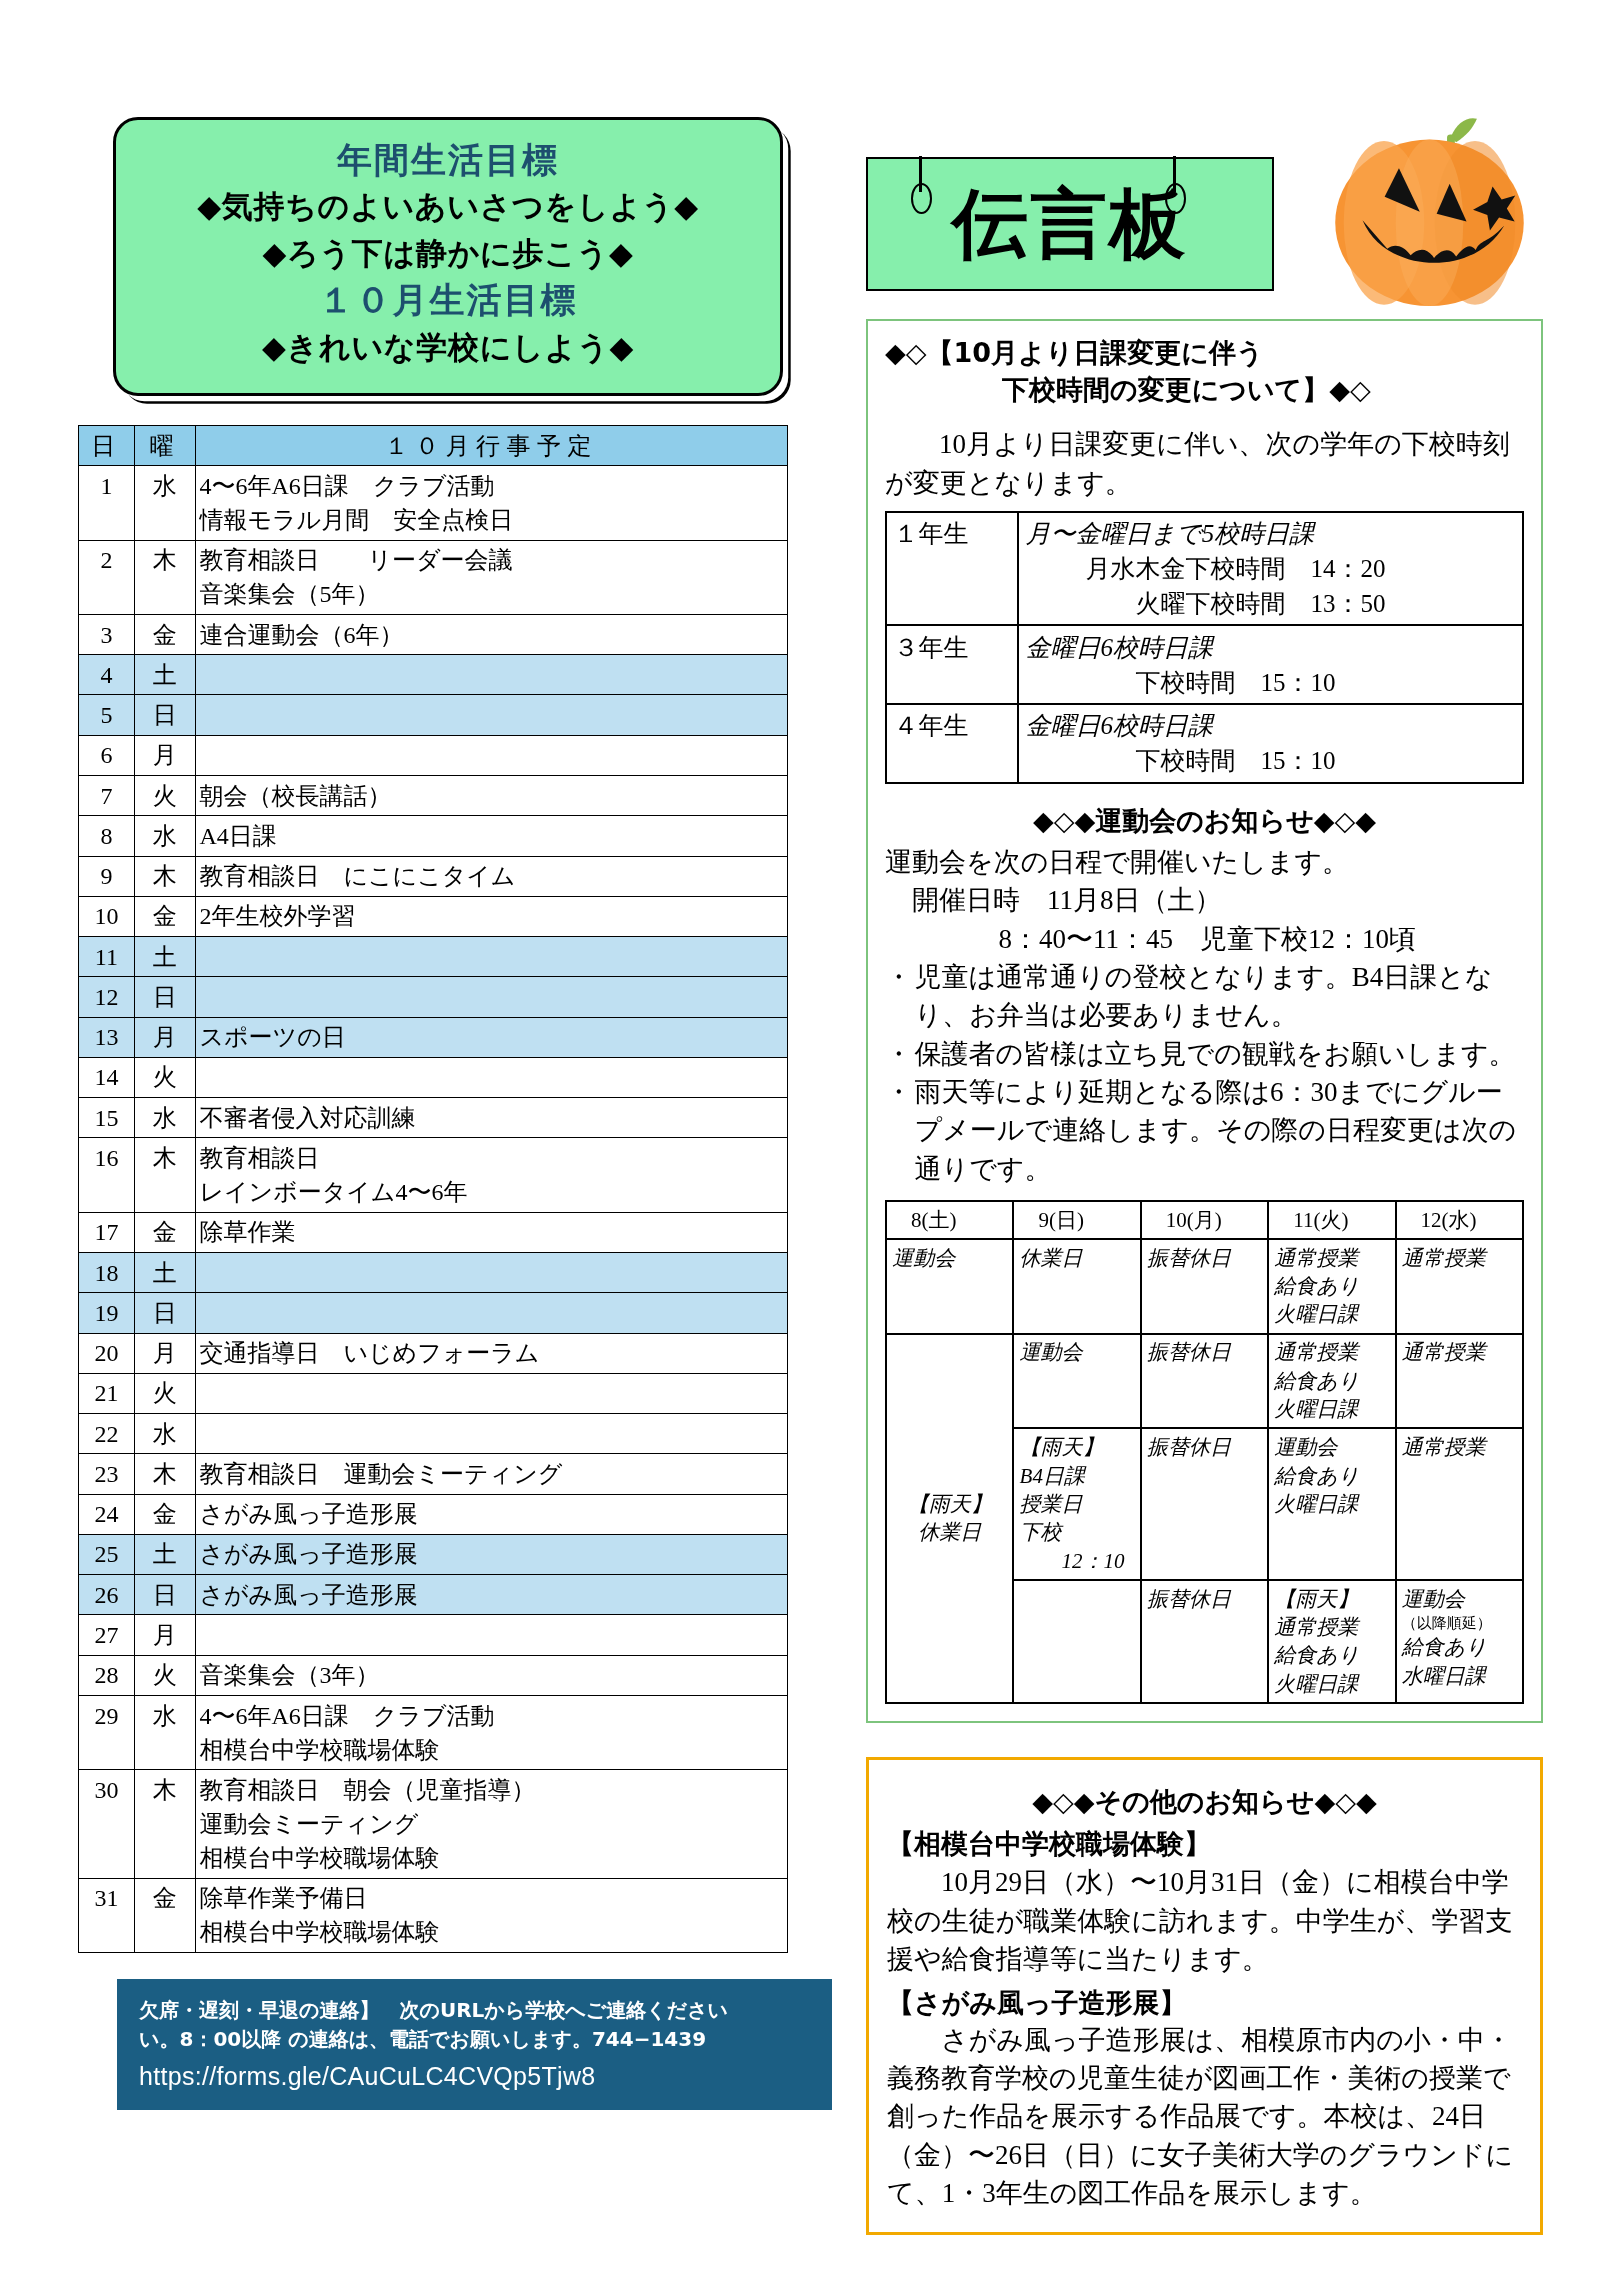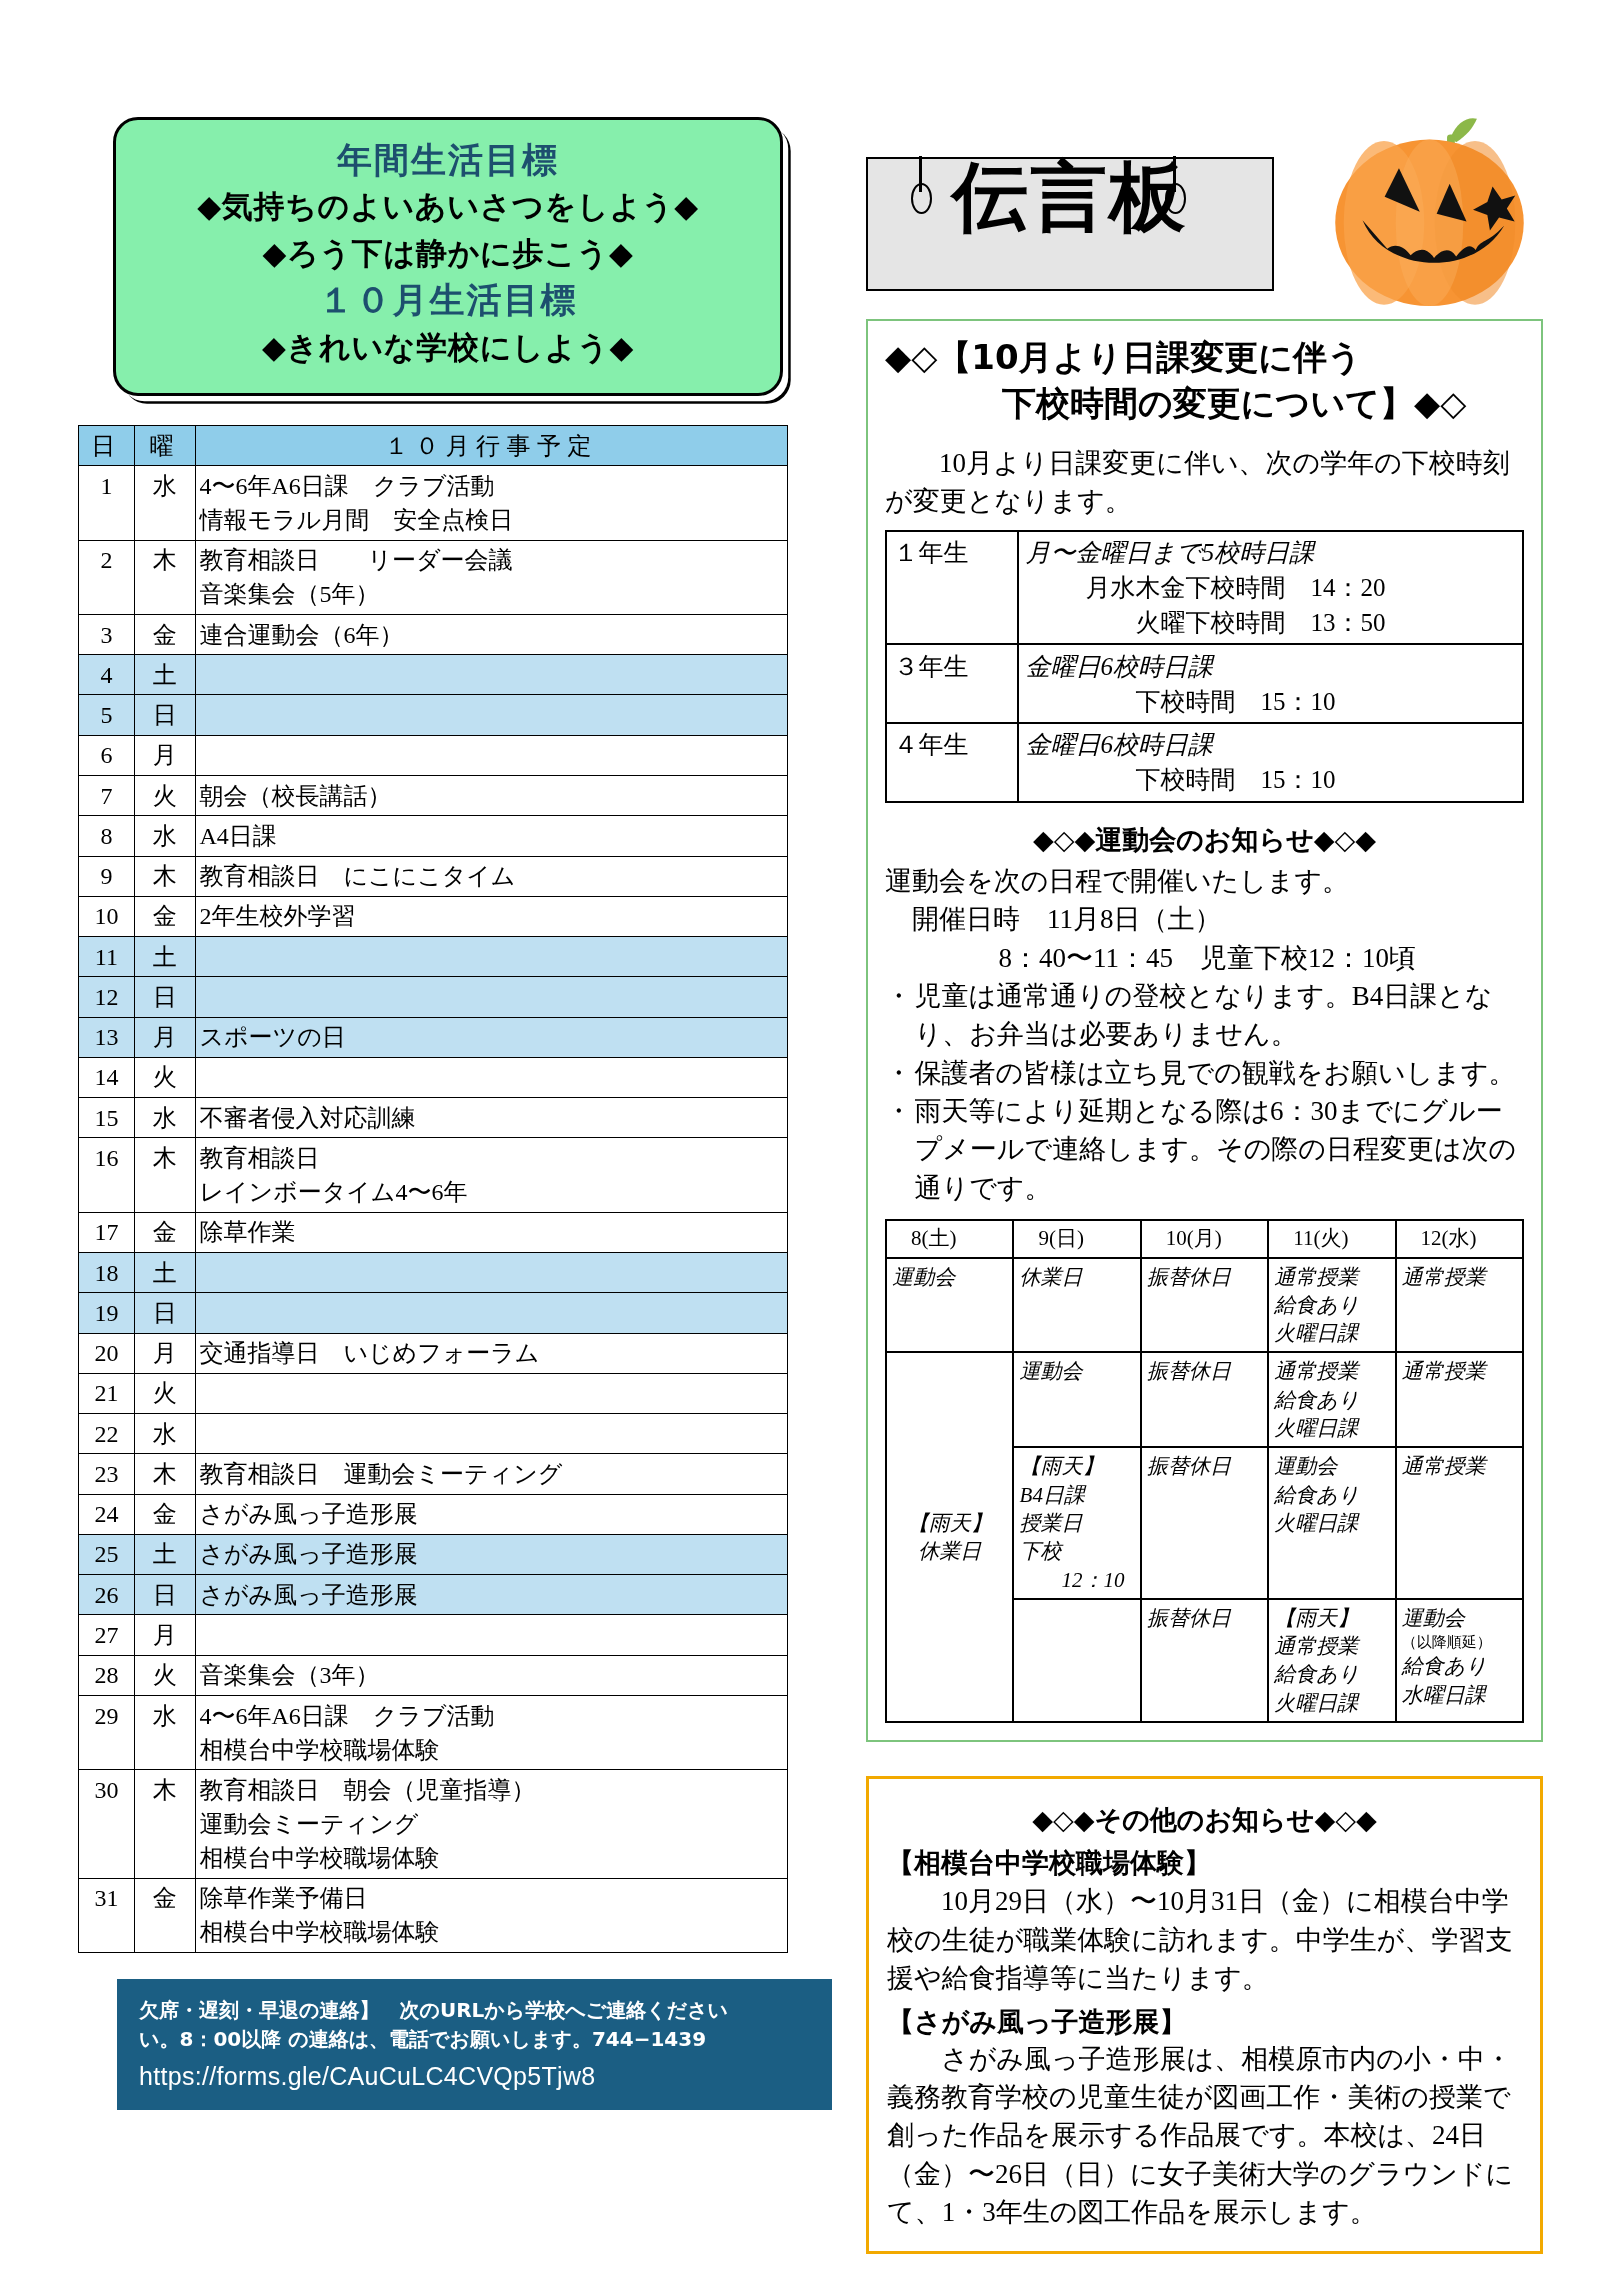--- a/index.html
+++ b/index.html
@@ -37,35 +37,35 @@
   .contact-txt{font-size:20px;font-weight:bold;line-height:1.45;
       font-family:"DejaVu Sans","Liberation Sans",sans-serif;}
   .contact-url{font-size:25px;margin-top:7.8px;letter-spacing:0.3px;
       font-family:"Liberation Sans",sans-serif;}
 
   
   .right-col{position:absolute;left:866px;top:124px;width:677px;}
 
   .banner-row{position:relative;height:195px;}
   .signboard{position:absolute;left:0;top:33px;width:404px;height:130px;
-      border:2.6px solid #000;background:#e5e5e5;display:flex;align-items:flex-start;
+      border:2.6px solid #000;background:#86efac;display:flex;align-items:center;
       justify-content:center;}
   .signboard span{font-size:76px;font-weight:bold;letter-spacing:2.6px;
       font-family:"DejaVu Sans","Liberation Sans",sans-serif;line-height:1;}
   .hook{position:absolute;width:2.6px;height:36px;background:#000;top:-2.6px;}
   .hook::after{content:"";position:absolute;left:-8.5px;top:27px;width:17px;
       height:27px;border:2.6px solid #000;border-radius:50%;}
   .hook.h1{left:51px;}
   .hook.h2{left:305px;}
   .pumpkin{position:absolute;right:6.5px;top:-13px;width:215px;height:195px;}
 
   .green-box{border:2.6px solid #7dc47d;padding:14.3px 17px 17px;}
   .orange-box{border:3.3px solid #f2a900;padding:17px 18px 19.5px;margin-top:34px;}
 
-  .hdr{font-size:34px;font-weight:bold;line-height:1.35;
+  .hdr{font-size:27px;font-weight:bold;line-height:1.35;
       font-family:"DejaVu Sans","Liberation Sans",sans-serif;}
   .hdr .ind{display:block;padding-left:117px;}
   .body-txt{font-size:27px;line-height:1.42;margin-top:17px;}
   .body-txt p{margin:0;}
   .indent{text-indent:2em;}
   .bullet{display:flex;gap:2.6px;}
   .bullet .dot{flex:0 0 auto;}
   .sec-title{font-size:27px;font-weight:bold;margin-top:6.5px;
       font-family:"DejaVu Sans","Liberation Sans",sans-serif;}
 

